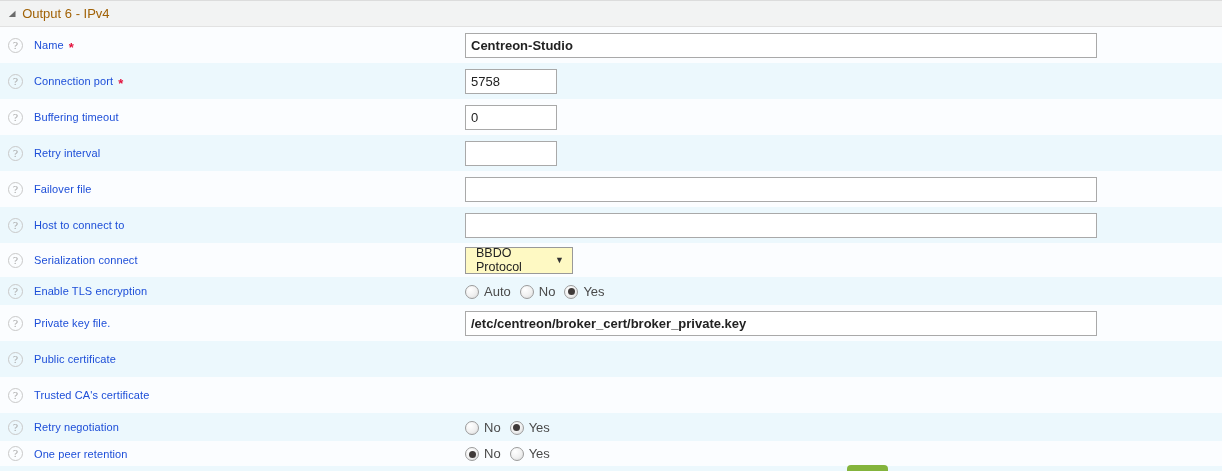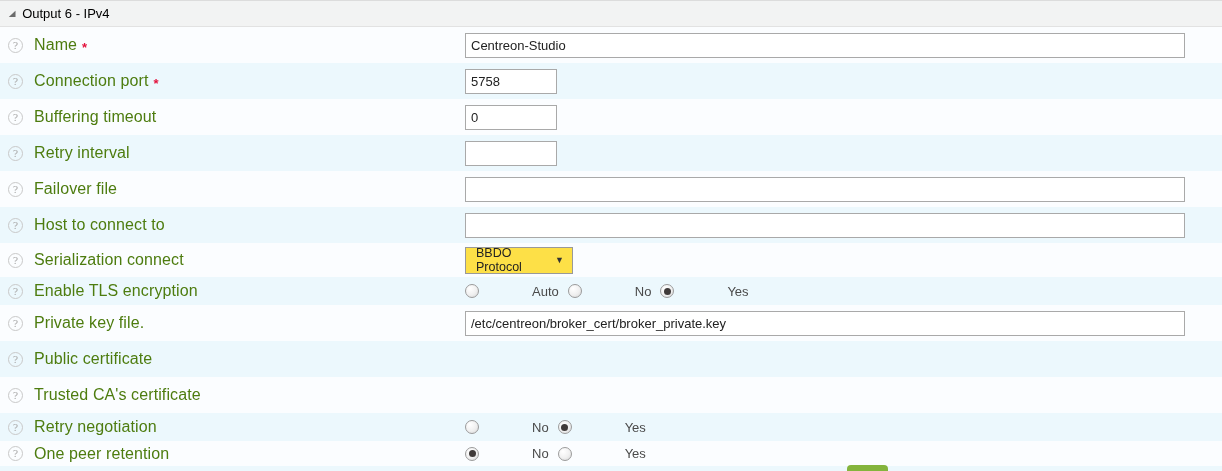--- a/index.html
+++ b/index.html
@@ -7,47 +7,47 @@
   body { font-family:"Liberation Sans","DejaVu Sans",sans-serif; }
   .panel {
     position:relative; width:1222px; height:471px; overflow:hidden; background:#fff;
   }
   .panel-header {
     height:27px; background:#f2f3f3;
     border-top:1px solid #dcdcdc; border-bottom:1px solid #e2e2e2;
     display:flex; align-items:center; cursor:pointer;
   }
   .tri { font-size:8px; color:#6b6b6b; margin:0 7px 0 9px; line-height:1; transform:scaleX(1.1); }
-  .hdr-title { font-size:13px; color:#000000; }
+  .hdr-title { font-size:13px; color:#a16207; }
   .row { display:flex; align-items:center; width:100%; }
   .row.alt { background:#ecf8fd; }
   .row.base { background:#fbfdff; }
   .left { width:465px; flex:0 0 465px; display:flex; align-items:center; }
   .help {
     width:15px; height:15px; flex:0 0 15px; border:1px solid #c9c9c9; border-radius:50%;
     color:#a9a9a9; font-size:10px; line-height:13px; text-align:center;
     margin-left:8px; cursor:pointer; background:transparent; font-family:"DejaVu Serif",serif;
   }
-  .lbl { font-size:16px; color:#4d7c0f; margin-left:11px; letter-spacing:.1px; }
+  .lbl { font-size:11px; color:#1d4ed8; margin-left:11px; letter-spacing:.1px; }
   .req { color:#e3113c; font-size:13px; font-weight:bold; margin-left:5px; position:relative; top:2px; }
   .ctrl { display:flex; align-items:center; }
   input[type=text] {
     height:25px; border:1px solid #a9a9a9; background:#fff; padding:0 5px;
     font-family:"Liberation Sans",sans-serif; font-size:13px; color:#222; outline:none;
   }
-  input.wide { width:720px; }
+  input.wide { width:632px;font-weight:bold; }
   input.small { width:92px; }
   .select {
-    width:108px; height:27px; background:#fde047; border:1px solid #999;
+    width:108px; height:27px; background:#fef9c3; border:1px solid #999;
     display:flex; align-items:center; 
     padding:0 8px 0 10px; cursor:pointer;
   }
   .sel-text { font-size:12.5px; color:#222; }
   .sel-arrow { font-size:9px; color:#333; }
-  .ropt { display:flex; align-items:center; margin-right:9px; cursor:pointer;gap:48px; }
+  .ropt { display:flex; align-items:flex-end; margin-right:9px; cursor:pointer; }
   .radio {
     width:14px; height:14px; border-radius:50%; border:1px solid #9b9b9b;
     background:radial-gradient(circle at 35% 30%, #ffffff 0%, #f0f0f0 55%, #d6d6d6 100%);
     display:inline-flex; align-items:center; justify-content:center; margin-right:5px;
   }
   .radio.on::after { content:""; width:7px; height:7px; border-radius:50%; background:#3f3a39; }
   .ropt span.optlbl { font-size:13px; color:#4a4a4a; }
   .bottom-strip { position:absolute; left:0; bottom:0; width:100%; height:5px; background:#ecf8fd; }
   .save-btn {
     position:absolute; left:847px; bottom:0; width:41px; height:6px;

